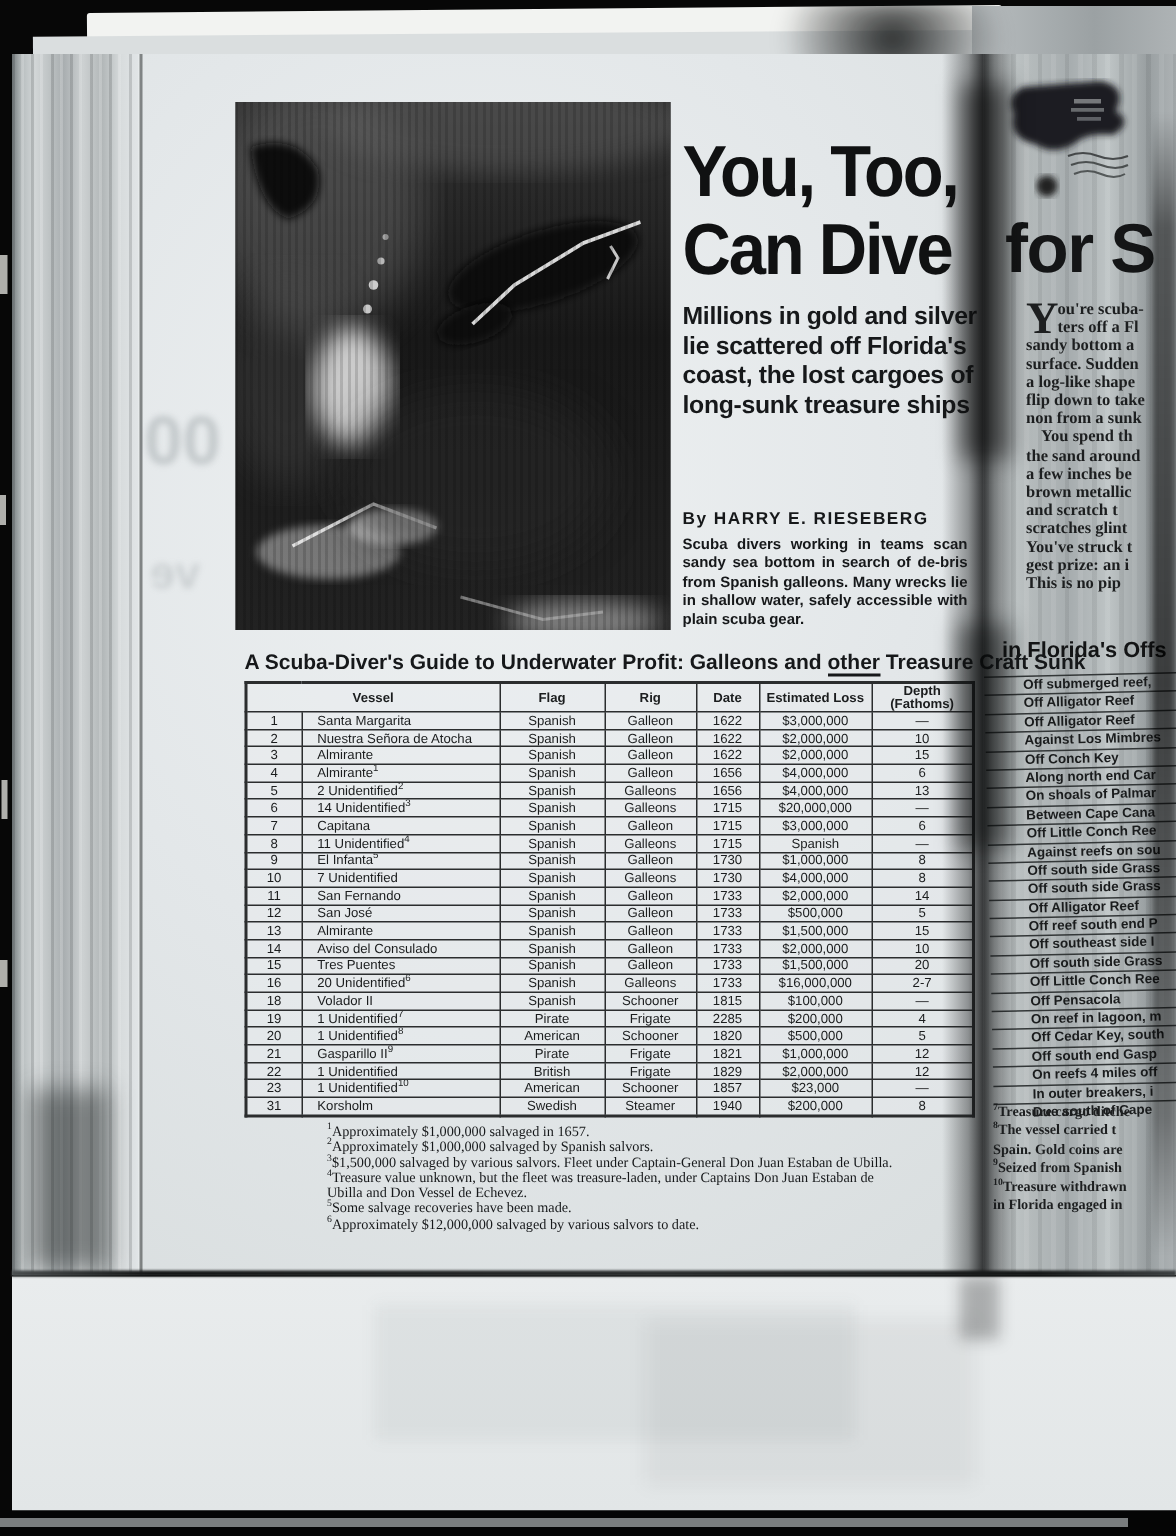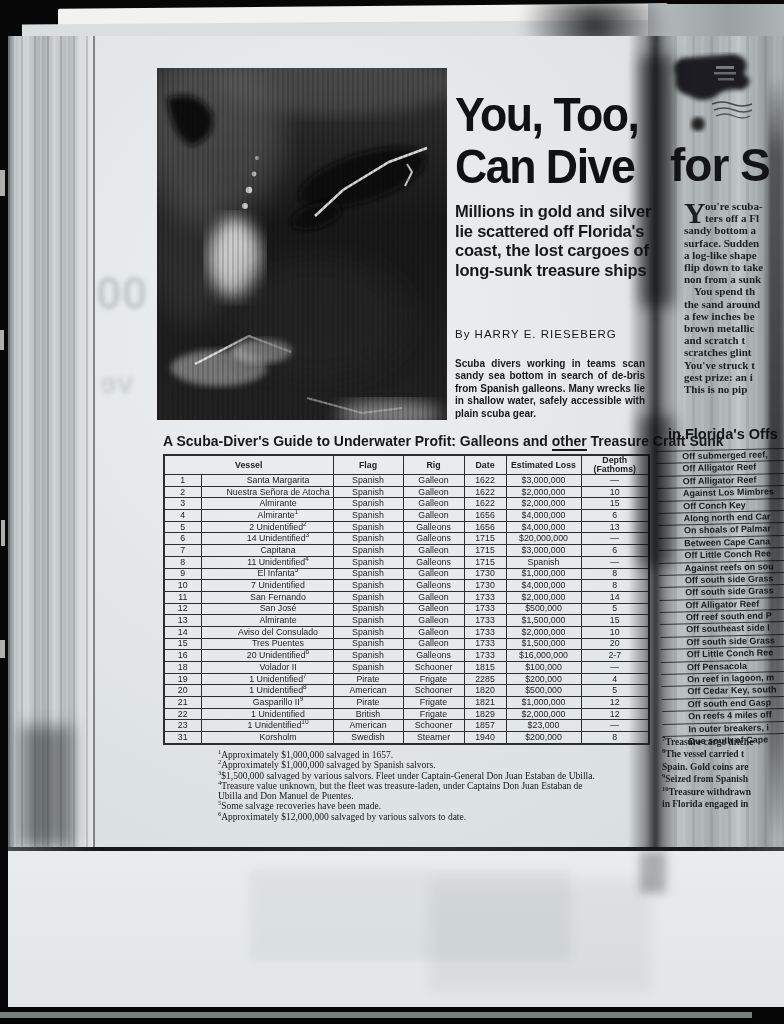--- a/index.html
+++ b/index.html
@@ -30,33 +30,33 @@
   
   .photo{left:149px;top:32px;width:290px;height:352px;background:#161616;z-index:3;}
   .photo::after{content:"";position:absolute;inset:0;
     background:repeating-linear-gradient(90deg,rgba(0,0,0,.14) 0 2px,rgba(0,0,0,0) 2px 5px);}
 
   
   .hl{z-index:3;font-weight:800;font-size:46px;line-height:46px;letter-spacing:-1.5px;color:#101112;transform:scale(.97,1.05);transform-origin:left top;white-space:nowrap;}
   .hl1{left:447px;top:54px;}
   .hl2{left:447px;top:106px;}
   .deck{left:447px;top:166px;width:208px;z-index:3;font-weight:bold;font-size:16.5px;line-height:19.5px;letter-spacing:-.2px;}
-  .byline{left:447px;top:292px;z-index:3;font-weight:normal;font-size:11.5px;letter-spacing:1px;white-space:nowrap;}
+  .byline{left:447px;top:304px;z-index:3;font-weight:bold;font-size:11.5px;letter-spacing:1px;white-space:nowrap;}
   .caption{left:447px;top:322px;width:190px;z-index:3;font-weight:bold;font-size:10px;line-height:12.4px;text-align:justify;}
 
   
   .tbl-title{left:155px;top:397px;z-index:3;font-weight:bold;font-size:14px;white-space:nowrap;}
   .tbl-title .u{border-bottom:2px solid #16181a;}
   table.wrecks{left:155px;top:418px;width:485px;z-index:3;position:absolute;border-collapse:collapse;table-layout:fixed;
     font-size:8.8px;line-height:9px;color:#1b1d1e;background:rgba(236,239,240,.35);}
   table.wrecks,table.wrecks th,table.wrecks td{border:1px solid #2b2d2e;}
   table.wrecks{border-width:2px;}
   table.wrecks th{height:13px;font-weight:bold;padding:0;margin-top:28px;}
   table.wrecks td{height:10.7px;padding:0 2px;text-align:center;overflow:hidden;white-space:nowrap;}
-  table.wrecks td.vname{text-align:center;padding-left:24px;}
+  table.wrecks td.vname{text-align:left;padding-left:10px;}
   sup{font-size:6.5px;line-height:0;}
 
   
   .fnl{left:210px;top:714px;z-index:3;font-family:"Liberation Serif",serif;font-size:9.5px;line-height:10.3px;white-space:nowrap;}
 
   
   .gutter{left:620px;top:0;width:50px;height:814px;z-index:5;
     background:linear-gradient(90deg,rgba(25,27,28,0) 0%,rgba(25,27,28,.42) 35%,rgba(12,13,14,.78) 54%,rgba(25,27,28,.45) 70%,rgba(25,27,28,0) 100%);}
   .gutter-blob1{left:632px;top:20px;width:34px;height:250px;background:rgba(5,6,6,.5);filter:blur(7px);z-index:5;}
   .gutter-blob2{left:630px;top:380px;width:36px;height:150px;background:rgba(5,6,6,.45);filter:blur(7px);z-index:5;}
@@ -396,21 +396,21 @@
             <td class="">8</td>
           </tr>
         </tbody>
     </table>
 
     <div class="abs fnl" id="fn-left">
         <div><sup>1</sup>Approximately $1,000,000 salvaged in 1657.</div>
         <div><sup>2</sup>Approximately $1,000,000 salvaged by Spanish salvors.</div>
         <div><sup>3</sup>$1,500,000 salvaged by various salvors. Fleet under Captain-General Don Juan Estaban de Ubilla.</div>
         <div><sup>4</sup>Treasure value unknown, but the fleet was treasure-laden, under Captains Don Juan Estaban de</div>
-        <div>Ubilla and Don Manuel de Puentes.</div>
+        <div>Ubilla and Don Vessel de Echevez.</div>
         <div><sup>5</sup>Some salvage recoveries have been made.</div>
         <div><sup>6</sup>Approximately $12,000,000 salvaged by various salvors to date.</div>
       </div>
 
     <div class="abs gutter"></div>
     <div class="abs gutter-blob1"></div>
     <div class="abs gutter-blob2"></div>
 
     <div class="abs rpage">
       <div class="abs r-blob">

